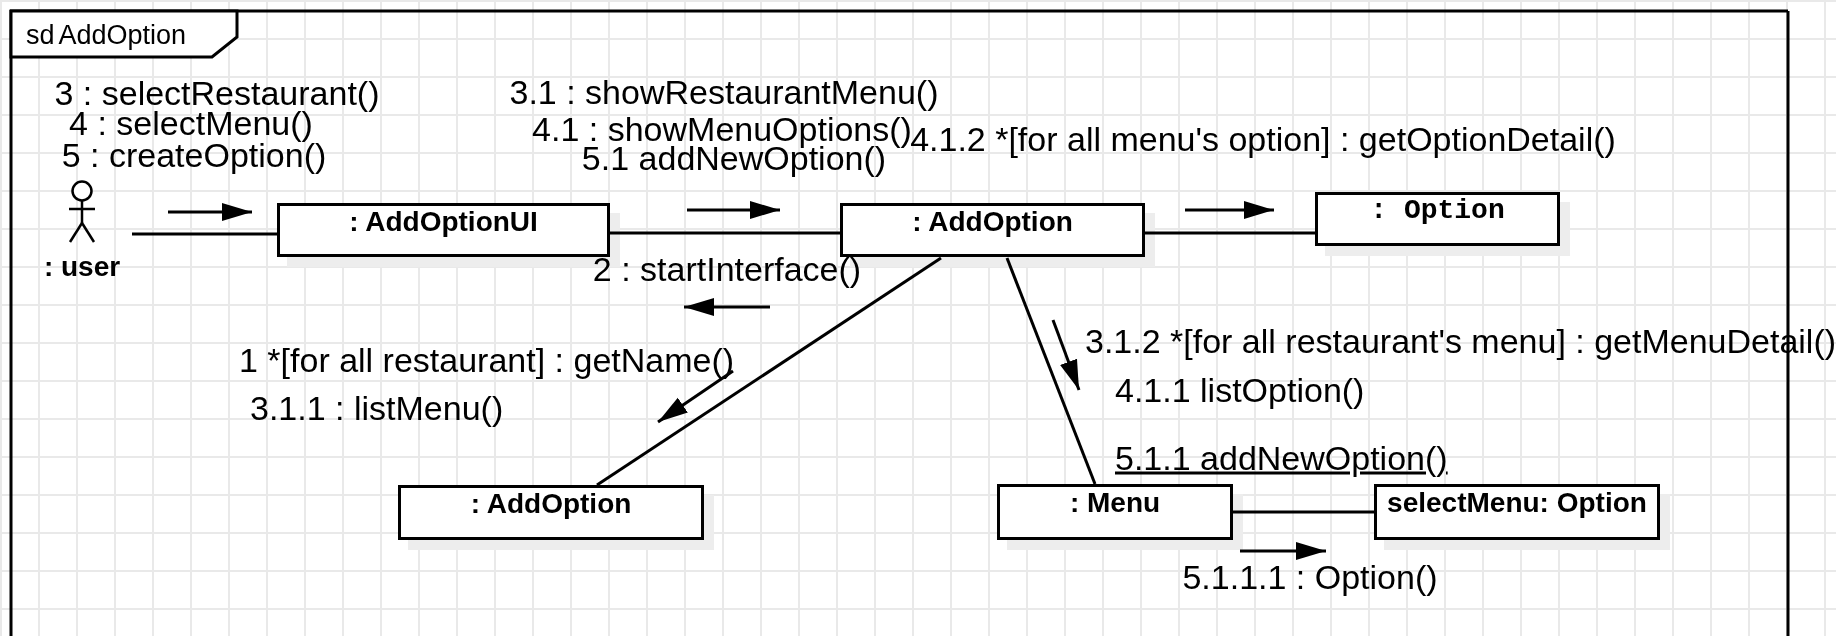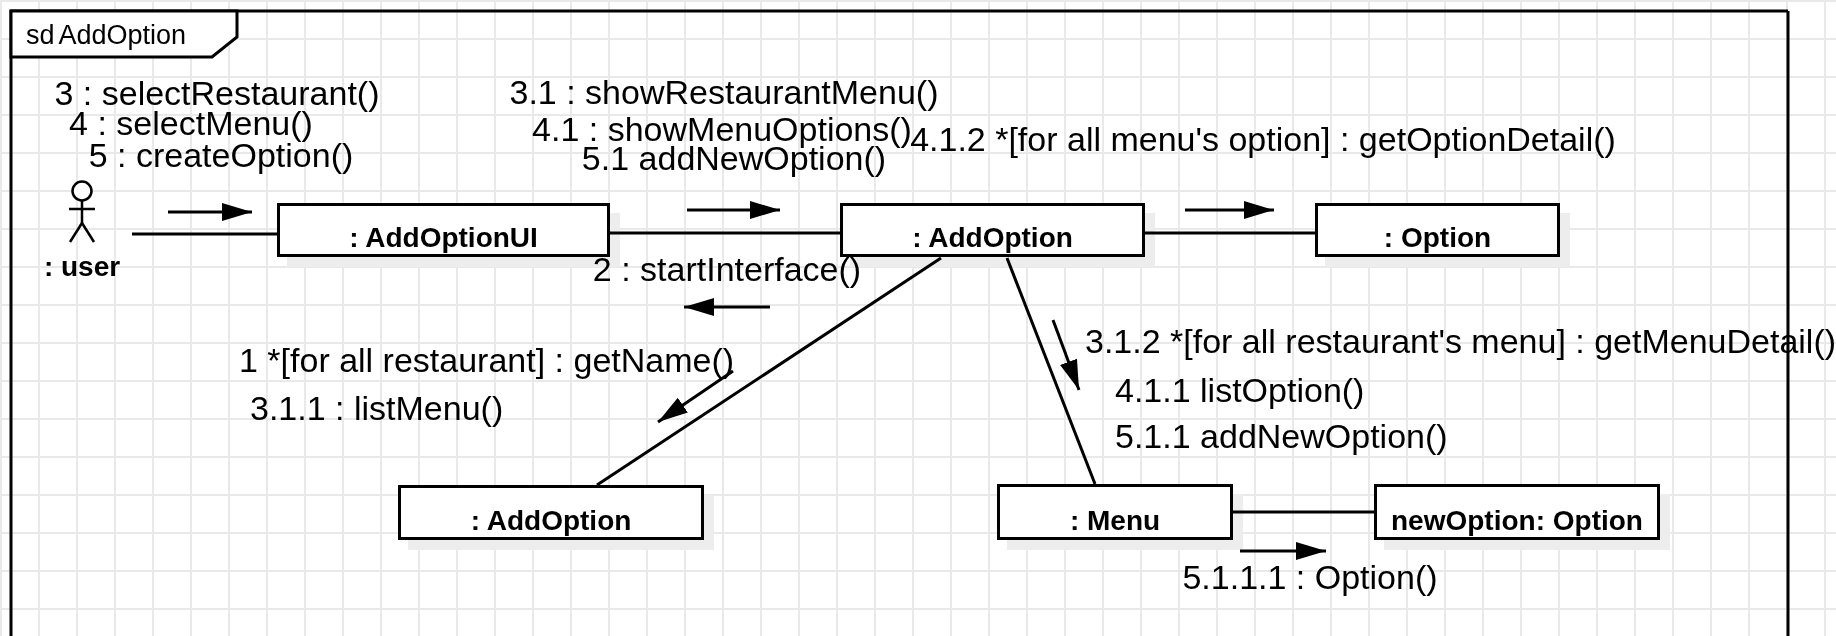--- a/index.html
+++ b/index.html
@@ -10,21 +10,21 @@
       linear-gradient(to right,#e9e9e9 2px,transparent 2px),
       linear-gradient(to bottom,#e9e9e9 2px,transparent 2px);
     background-size:38px 38px;
     font-family:"Liberation Sans",sans-serif;
     color:#000;
   }
   .layer-svg{position:absolute;left:0;top:0;z-index:3;pointer-events:none;}
   .obj{
     position:absolute;z-index:2;background:#fff;border:3px solid #000;
     box-shadow:10px 10px 0 #ededed;
-    display:flex;align-items:flex-end;justify-content:center;
+    display:flex;align-items:flex-start;justify-content:center;
     font-weight:bold;font-size:28px;white-space:nowrap;
   }
   .msg{position:absolute;z-index:4;font-size:34px;white-space:nowrap;}
   .msg.c{transform:translate(-50%,-50%);}
   .msg.l{transform:translateY(-50%);}
   .actor-label{position:absolute;z-index:4;font-size:28px;font-weight:bold;transform:translate(-50%,-50%);white-space:nowrap;}
   .frame-label{position:absolute;z-index:4;left:26px;top:20px;font-size:27px;white-space:nowrap;}
   .frame-label .kw{font-weight:normal;margin-right:4px;}
 </style>
 </head>
@@ -78,49 +78,49 @@
   <div class="frame-label">
     <span class="kw">sd</span><span>AddOption</span>
   </div>
 
   <div class="obj" style="left:277px;top:203px;width:327px;height:48px;">
     <span>: AddOptionUI</span>
   </div>
   <div class="obj" style="left:840px;top:203px;width:299px;height:48px;">
     <span>: AddOption</span>
   </div>
-  <div class="obj" style="left:1315px;top:203px;width:239px;height:48px;">
+  <div class="obj" style="left:1315px;top:192px;width:239px;height:48px;font-family:Liberation Mono, monospace;">
     <span>: Option</span>
   </div>
   <div class="obj" style="left:398px;top:485px;width:300px;height:49px;">
     <span>: AddOption</span>
   </div>
   <div class="obj" style="left:997px;top:484px;width:230px;height:50px;">
     <span>: Menu</span>
   </div>
   <div class="obj" style="left:1374px;top:484px;width:280px;height:50px;">
-    <span>newOption: Option</span>
+    <span>selectMenu: Option</span>
   </div>
 
   <div class="actor-label" style="left:82px;top:267px;">: user</div>
 
   <div class="msg c" style="left:217px;top:93px;">3 : selectRestaurant()</div>
   <div class="msg c" style="left:191px;top:123px;">4 : selectMenu()</div>
-  <div class="msg c" style="left:221px;top:155px;">5 : createOption()</div>
+  <div class="msg c" style="left:194px;top:155px;">5 : createOption()</div>
 
   <div class="msg c" style="left:724px;top:92px;">3.1 : showRestaurantMenu()</div>
   <div class="msg c" style="left:722px;top:129px;">4.1 : showMenuOptions()</div>
   <div class="msg c" style="left:734px;top:158px;">5.1 addNewOption()</div>
 
   <div class="msg c" style="left:1263px;top:139px;">4.1.2 *[for all menu's option] : getOptionDetail()</div>
 
   <div class="msg c" style="left:727px;top:269px;">2 : startInterface()</div>
 
   <div class="msg l" style="left:239px;top:360px;">1 *[for all restaurant] : getName()</div>
   <div class="msg l" style="left:250px;top:408px;">3.1.1 : listMenu()</div>
 
   <div class="msg l" style="left:1085px;top:341px;text-align:right;">3.1.2 *[for all restaurant's menu] : getMenuDetail()</div>
   <div class="msg l" style="left:1115px;top:390px;">4.1.1 listOption()</div>
-  <div class="msg l" style="left:1115px;top:436px;">5.1.1 addNewOption()</div>
+  <div class="msg l" style="left:1115px;top:458px;text-decoration:underline;">5.1.1 addNewOption()</div>
 
   <div class="msg c" style="left:1310px;top:577px;">5.1.1.1 : Option()</div>
 
 </div>
 
 </body></html>

